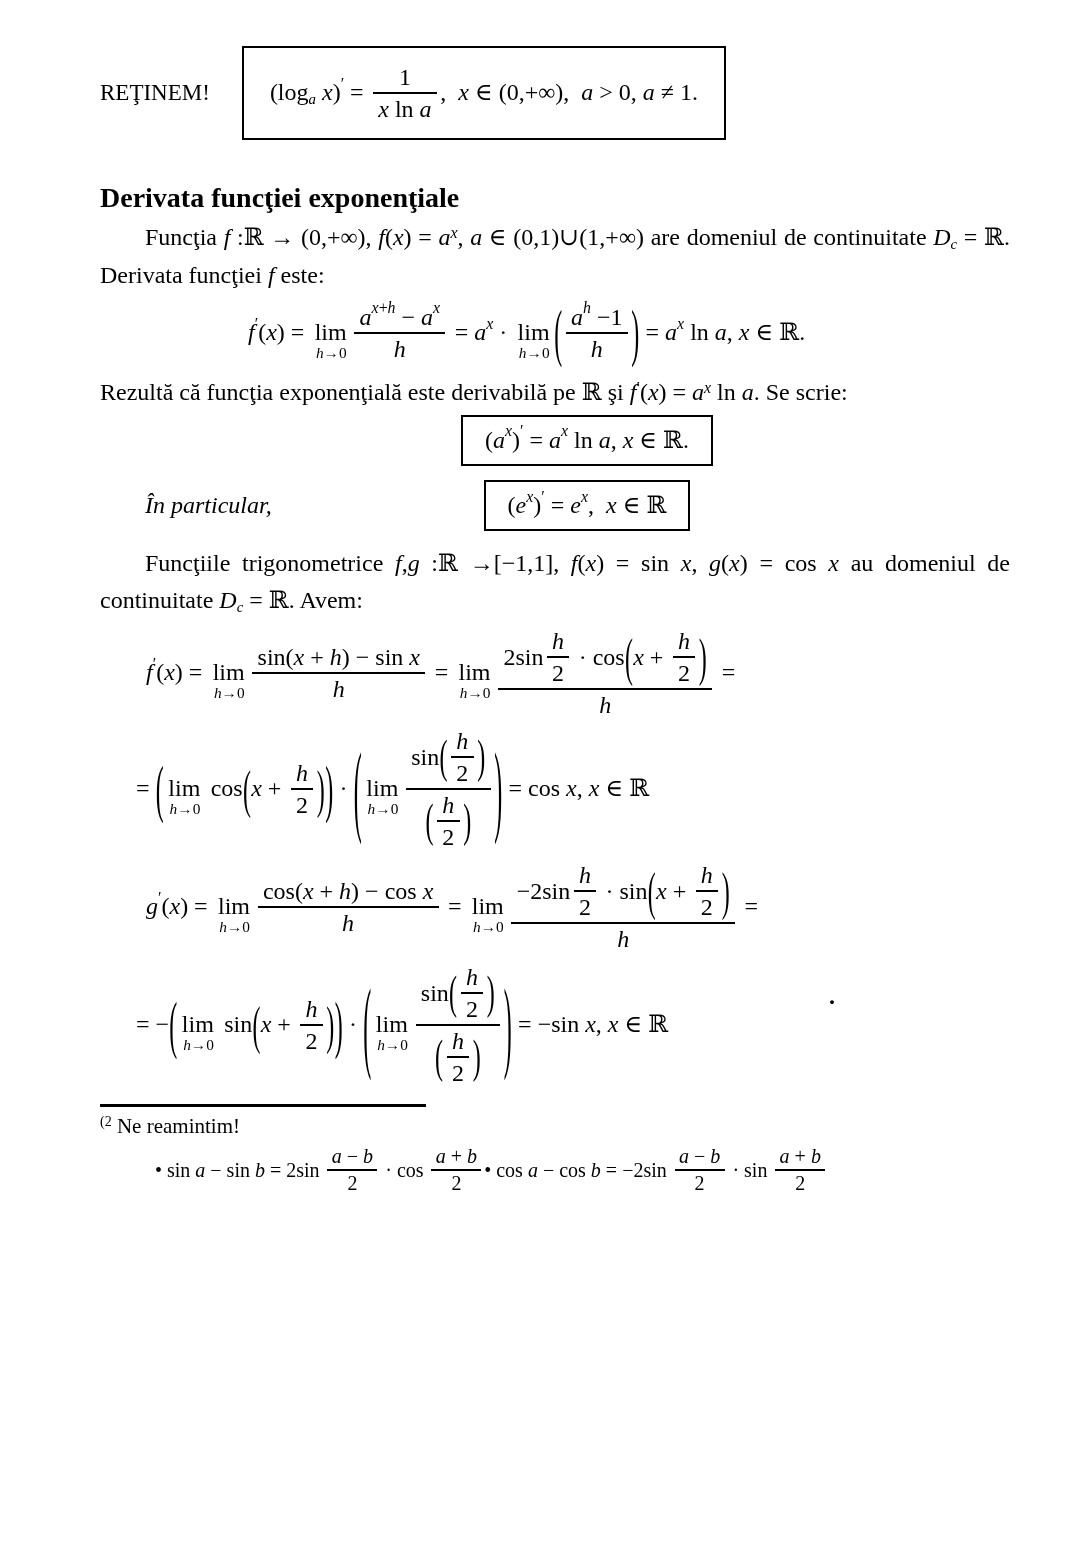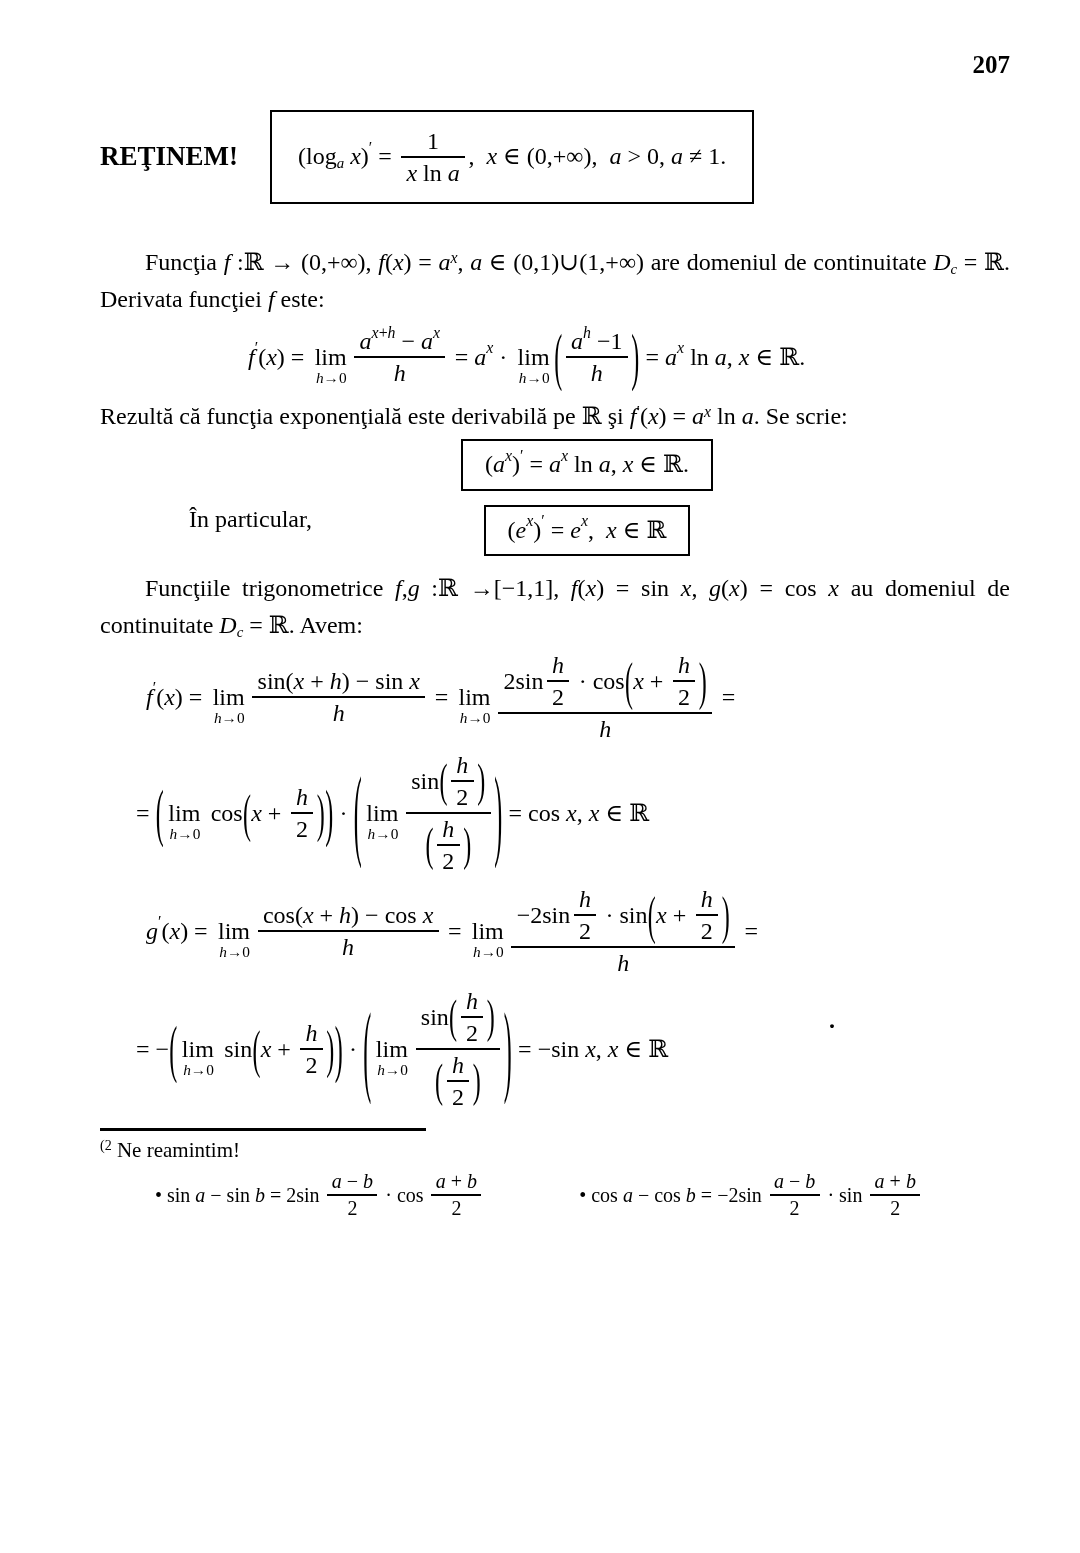--- a/index.html
+++ b/index.html
@@ -29,49 +29,48 @@
   .mbig{display:inline-block;transform-origin:center;line-height:1;padding:0 .01em;font-weight:400;}
   
   .mpara{display:block;text-align:justify;line-height:1.55;}
   .mpara .mt{white-space:normal;}
   .mpara .msup{font-size:.66em;vertical-align:.45em;}
   .mpara .msub{font-size:.62em;vertical-align:-.3em;}
   .indent{text-indent:45px;}
   
   .pageno{text-align:right;font-weight:700;font-size:25px;margin:0 0 26px 0;}
   .retinem-row{display:flex;align-items:center;margin:0 0 40px 0;}
-  .retinem-label{font-weight:700;font-size:27px;white-space:nowrap;}
+  .retinem-label{font-weight:400;font-size:23px;white-space:nowrap;}
   .fbox{border:2px solid #000;display:inline-flex;align-items:center;}
   .retinem-box{margin-left:32px;padding:14px 26px;}
   h1,h2{font-size:28px;font-weight:700;margin:0 0 4px 0;line-height:1.25;}
   h2{margin-top:42px;}
   .hsup{font-size:.62em;vertical-align:.5em;font-weight:400;}
   .f2{margin:8px 0 10px 148px;}
   .boxes{position:relative;margin-top:4px;}
-  .in-part{position:absolute;left:45px;top:62px;margin-left:44px;}
+  .in-part{position:absolute;left:45px;top:72px;font-style:italic;}
   .center-row{display:flex;justify-content:center;padding-left:64px;}
   .center-row .fbox{padding:8px 22px;margin-bottom:14px;}
   .fline1{margin:6px 0 6px 46px;}
   .fline2{margin:6px 0 8px 36px;}
   .gwrap{position:relative;margin:8px 0 12px 36px;}
   .stray-dot{position:absolute;right:175px;top:16px;font-size:24px;font-weight:700;}
   .footnote{margin-top:16px;}
   .fnrule{width:326px;border-top:3px solid #000;margin:0 0 4px 0;}
   .fnhead{font-size:21px;}
   .fnmark{font-size:14px;vertical-align:.5em;}
   .fntitle{font-weight:400;text-align:right;}
-  .fnrow{display:flex;gap:95px;margin:2px 0 0 55px;font-size:20px;}
+  .fnrow{display:flex;margin:2px 0 0 55px;font-size:20px;}
   .fnrow .mline{line-height:1.2;}
 </style>
 </head>
 <body>
 
 <div class="page">
 
-  <div class="pageno">207</div>
 
   <div class="retinem-row">
     <div class="retinem-label">REŢINEM!</div>
     <div class="fbox retinem-box">
       <div class="mline">
           <span class="mt">(log</span>
           <span class="msub"><span class="mt it">a</span></span>
           <span class="mt it"> x</span>
           <span class="mt">)</span>
           <span class="msup"><span class="mt">′</span></span>
@@ -94,20 +93,21 @@
           <span class="mt it">x</span>
           <span class="mt"> ∈ (0,+∞),  </span>
           <span class="mt it">a</span>
           <span class="mt"> &gt; 0, </span>
           <span class="mt it">a</span>
           <span class="mt"> ≠ 1.</span>
         </div>
     </div>
   </div>
 
+  <h1>Derivata funcţiei exponenţiale</h1>
 
   <div class="mpara indent"><span class="mt">Funcţia  </span><span class="mt it">f</span><span class="mt"> :ℝ → (0,+∞), </span><span class="mt it">f</span><span class="mt">(</span><span class="mt it">x</span><span class="mt">) = </span><span class="mt it">a</span><span class="msup"><span class="mt it">x</span></span><span class="mt">, </span><span class="mt it">a</span><span class="mt"> ∈ (0,1)∪(1,+∞)  are  domeniul  de continuitate </span><span class="mt it">D</span><span class="msub"><span class="mt it">c</span></span><span class="mt"> = ℝ. Derivata funcţiei </span><span class="mt it">f</span><span class="mt"> este:</span></div>
 
   <div class="mline f2">
       <span class="mt it">f</span>
       <span class="msup"><span class="mt">′</span></span>
       <span class="mt">(</span>
       <span class="mt it">x</span>
       <span class="mt">) = </span>
       <span class="munder">

